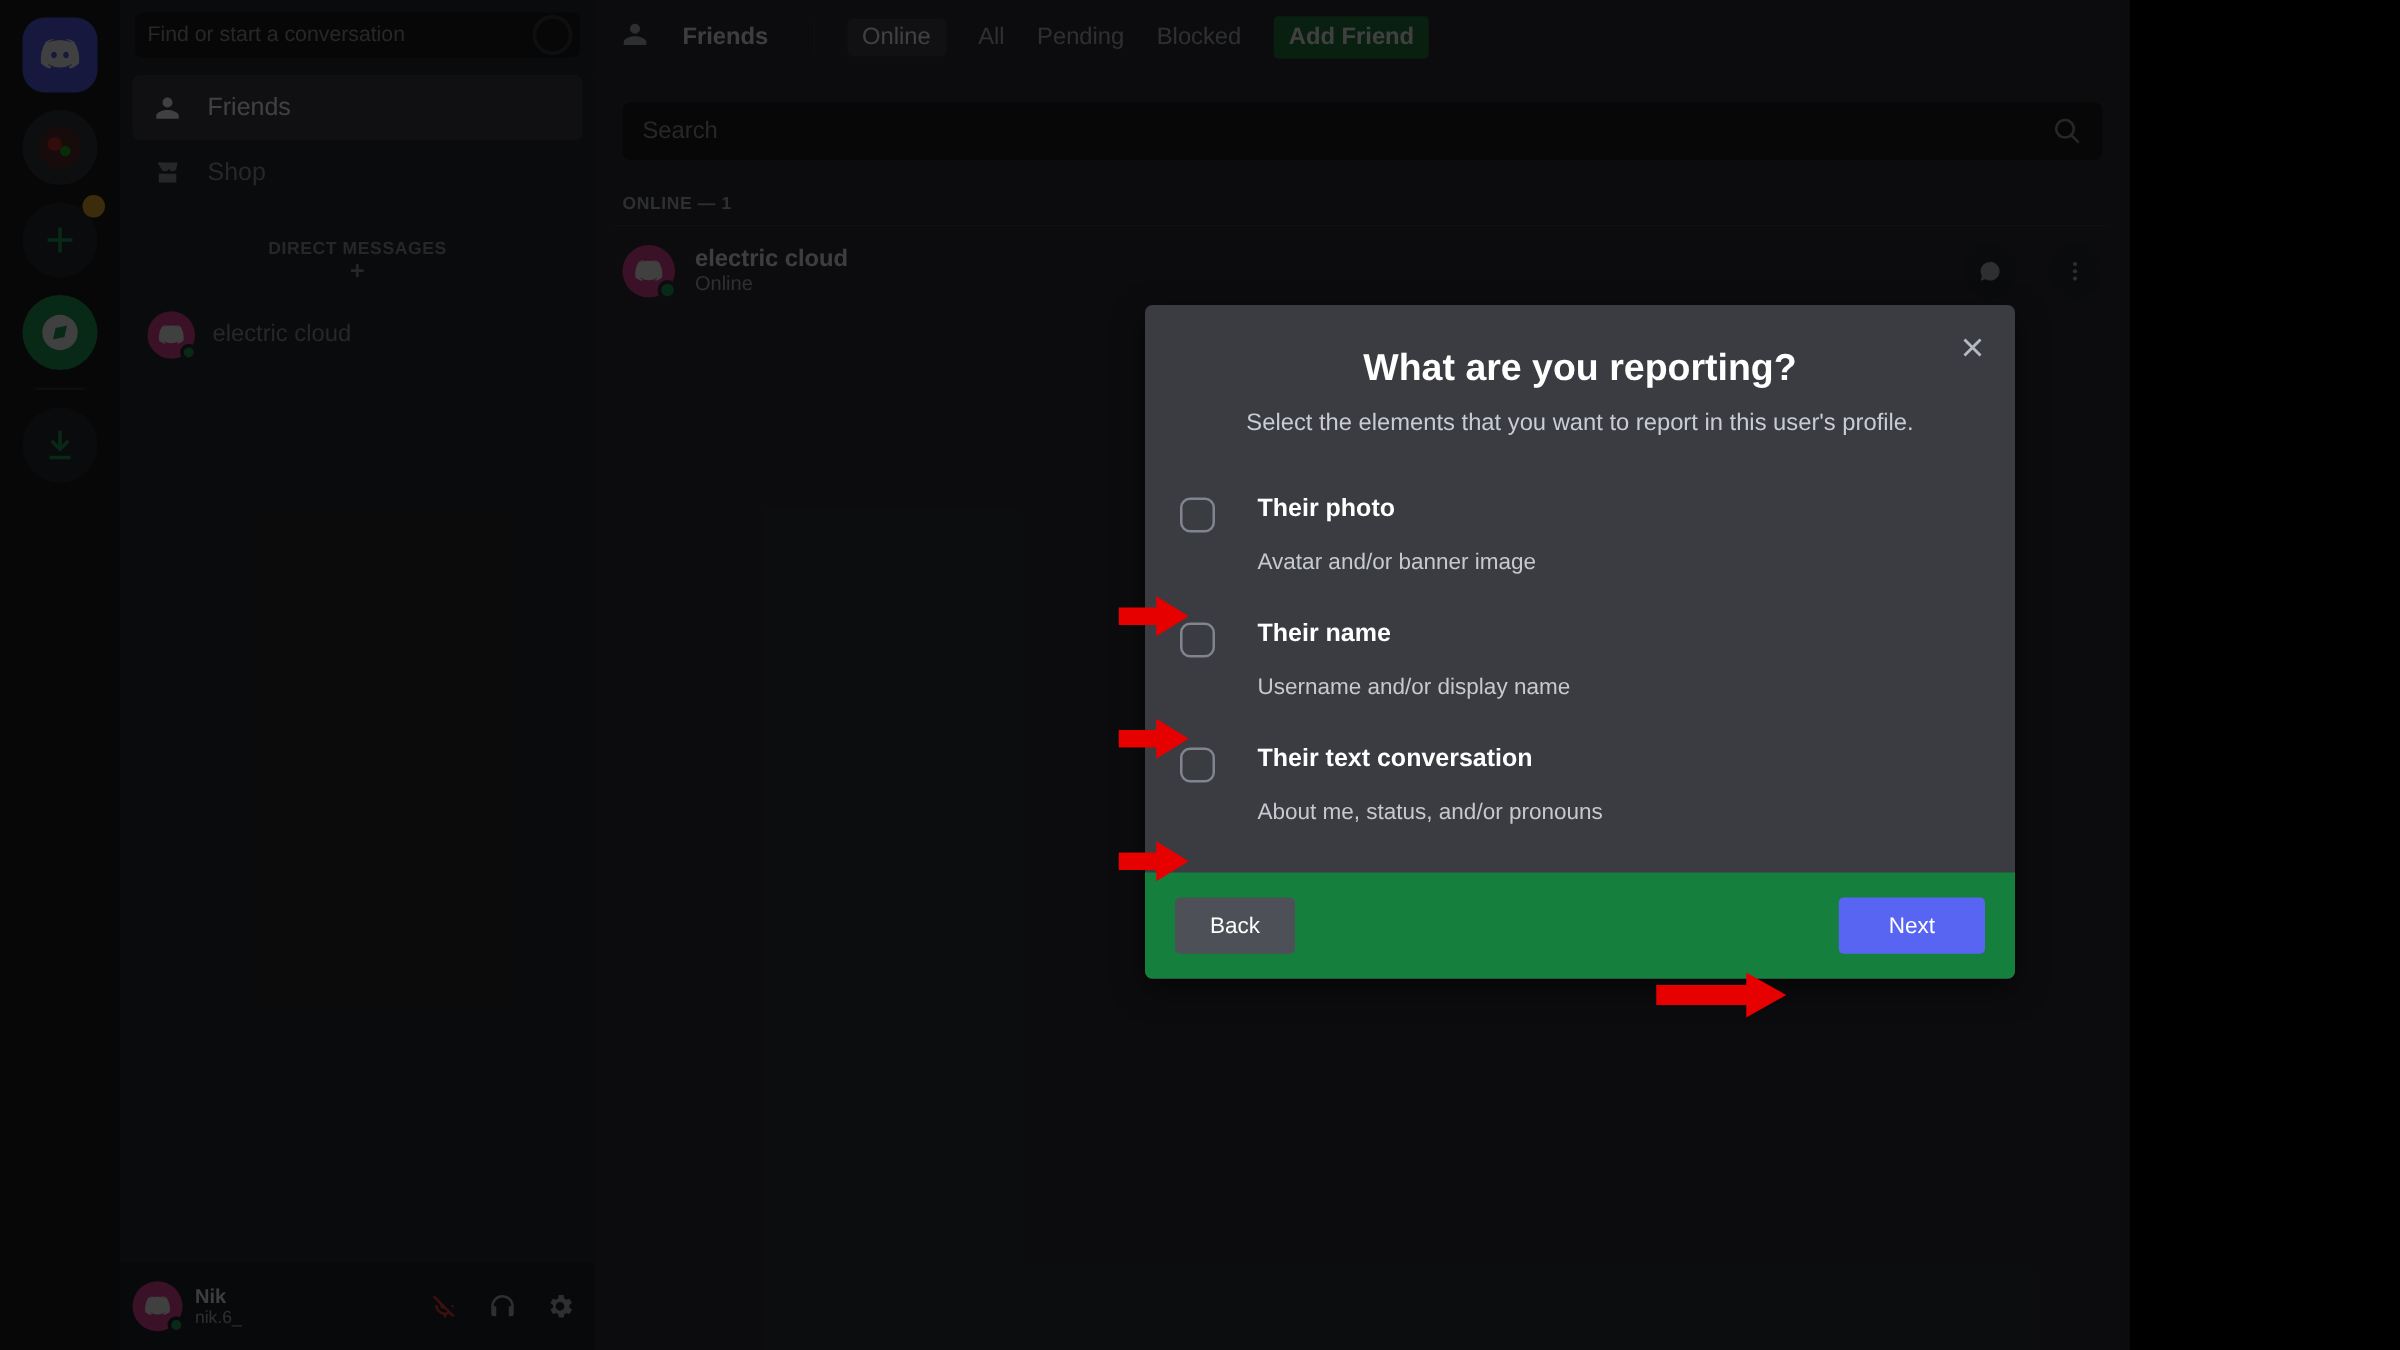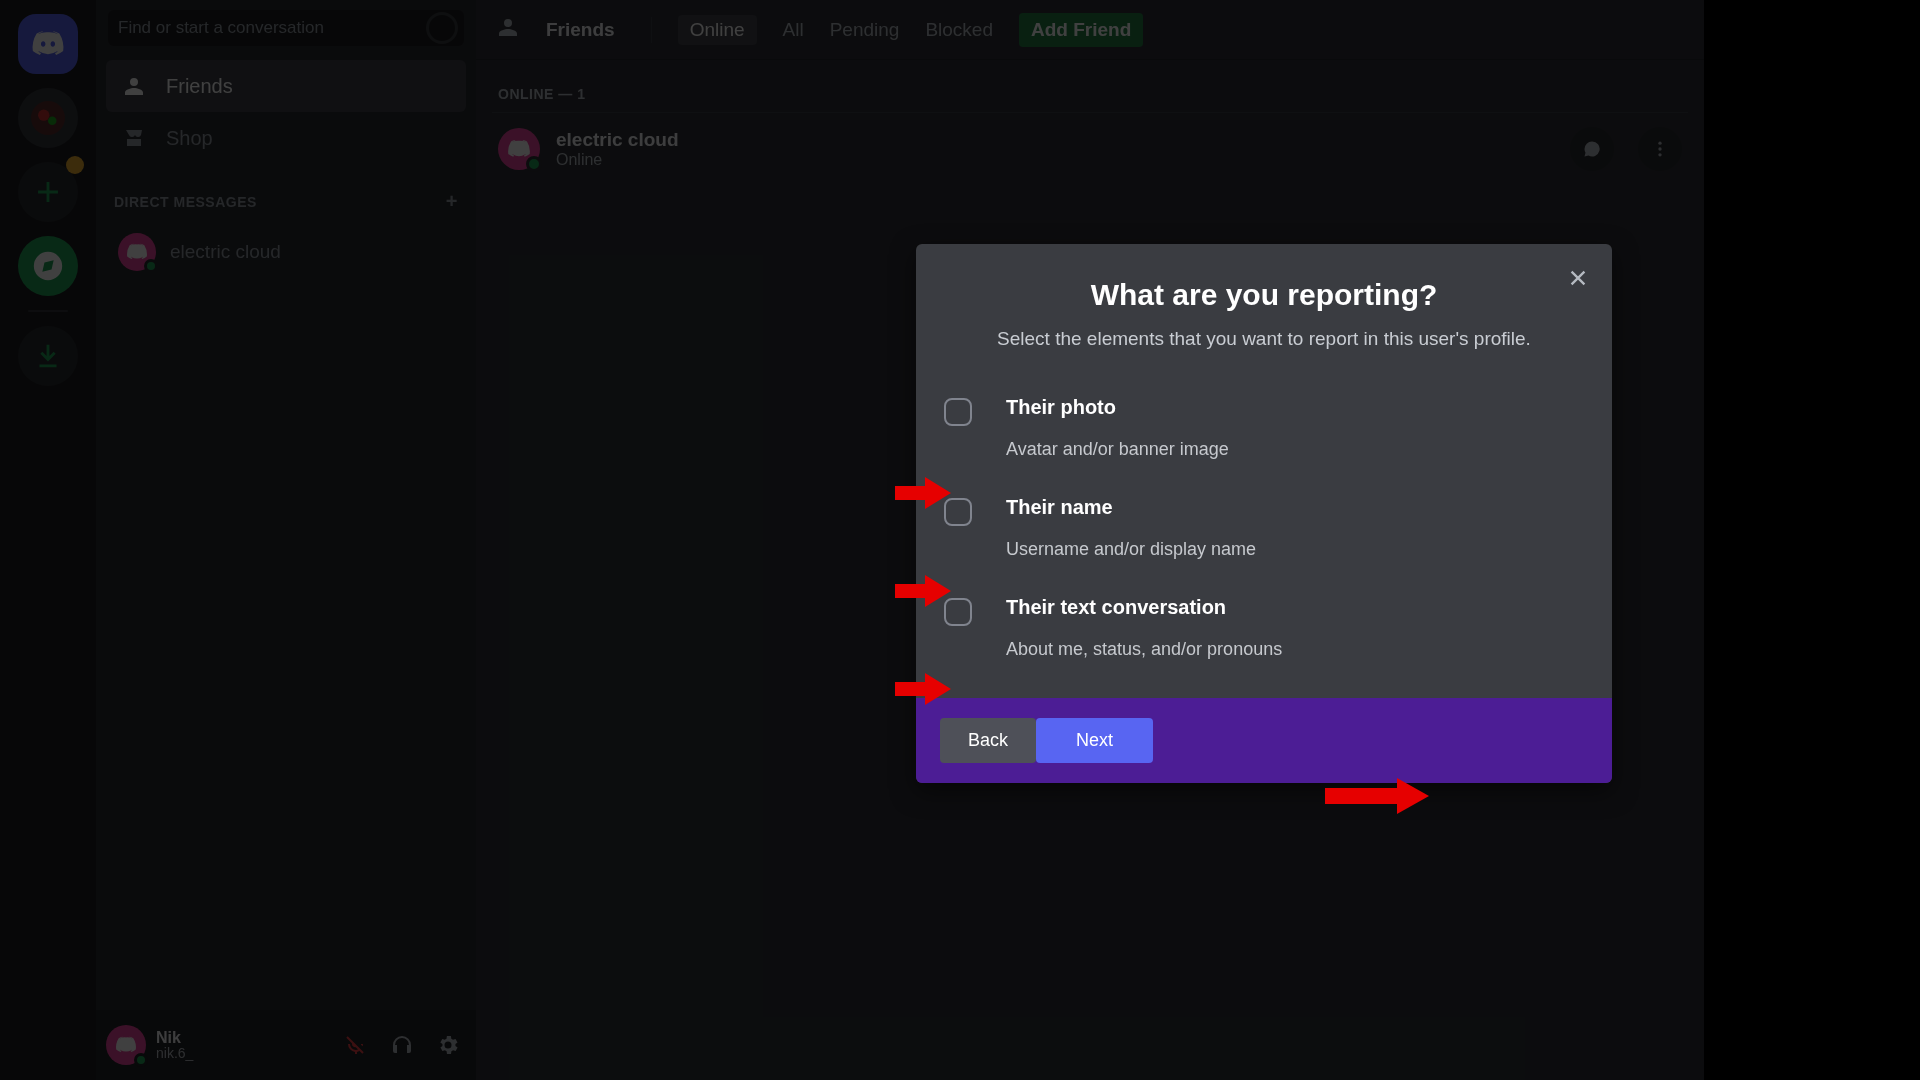--- a/index.html
+++ b/index.html
@@ -18,21 +18,21 @@
 
 .dm-sidebar { position: absolute; left: 96px; top: 0; width: 380px; height: 100%; background: #2b2d31; display: flex; flex-direction: column; }
 .dm-search { margin: 10px 12px; height: 36px; background: #1e1f22; border-radius: 6px; display: flex; align-items: center; padding: 0 10px; color: #949ba4; font-size: 17px; position: relative; }
 .dm-search .ring { position: absolute; right: 6px; top: 2px; width: 32px; height: 32px; border: 3px solid #3a3c41; border-radius: 50%; }
 
 .nav-section { padding: 4px 10px; }
 .nav-item { display: flex; align-items: center; gap: 18px; padding: 12px 14px; border-radius: 6px; color: #949ba4; font-size: 20px; cursor: pointer; }
 .nav-item.selected { background: #404249; color: #fff; font-weight: 500; }
 .nav-icon { width: 28px; height: 28px; display: flex; align-items: center; justify-content: center; }
 
-.dm-heading { display: flex; align-items: center; justify-content: space-between; padding: 22px 18px 8px; color: #949ba4; font-size: 14px; font-weight: 600; letter-spacing: 0.5px; text-transform: uppercase; }
+.dm-heading { display: flex; align-items: center; justify-content: space-between; padding: 22px 18px 8px; color: #949ba4; font-size: 14px; font-weight: 600; letter-spacing: 0.5px; text-transform: uppercase; flex-direction: column; }
 .dm-heading .plus { font-size: 20px; cursor: pointer; }
 
 .dm-item { display: flex; align-items: center; gap: 14px; padding: 8px 12px; border-radius: 6px; color: #949ba4; font-size: 19px; cursor: pointer; }
 .dm-avatar { width: 38px; height: 38px; border-radius: 50%; background: #eb459e; position: relative; display:flex; align-items:center; justify-content:center; }
 .dm-status-dot { position: absolute; right: -2px; bottom: -2px; width: 14px; height: 14px; border-radius: 50%; background: #23a559; border: 3px solid #2b2d31; }
 
 
 .user-panel { position: absolute; bottom: 0; left: 0; right: 0; height: 70px; background: #232428; display: flex; align-items: center; padding: 0 10px; gap: 10px; }
 .user-panel .uavatar { width: 40px; height: 40px; border-radius: 50%; background: #eb459e; position:relative; display:flex; align-items:center; justify-content:center; }
 .user-panel .uavatar .dm-status-dot { border-color:#232428; }
@@ -74,21 +74,21 @@
 .modal-title { color: #fff; font-size: 30px; font-weight: 700; margin-bottom: 14px; }
 .modal-sub { color: #c9cdd3; font-size: 19px; line-height: 1.35; padding: 0 30px; }
 
 .modal-body { background: #3a3c41; padding: 6px 22px 20px 22px; }
 .opt { display: flex; align-items: flex-start; gap: 34px; padding: 18px 6px; }
 .chk { width: 28px; height: 28px; border: 2px solid #80848e; border-radius: 8px; flex-shrink: 0; cursor: pointer; margin-top: 2px; }
 .opt-text { display: flex; flex-direction: column; gap: 4px; }
 .opt-title { color: #fff; font-size: 20px; font-weight: 700; }
 .opt-desc { color: #c6c9ce; font-size: 18px; margin-top: 16px; }
 
-.modal-footer { background: #4c1d95; padding: 20px 24px; display: flex; }
+.modal-footer { background: #15803d; padding: 20px 24px; display: flex; justify-content: space-between; }
 .btn { border: none; border-radius: 4px; font-size: 18px; font-weight: 500; padding: 12px 28px; cursor: pointer; }
 .btn-back { background: #4e5058; color: #fff; }
 .btn-next { background: #5865f2; color: #fff; padding: 12px 40px; }
 
 
 .arrow { position: absolute; pointer-events: none; }
 .arrow .shaft { position: absolute; background: #e60000; height: 14px; }
 .arrow .head { position: absolute; width: 0; height: 0; border-top: 16px solid transparent; border-bottom: 16px solid transparent; border-left: 26px solid #e60000; }
 
 
@@ -209,20 +209,28 @@
       </span>
       <span class="fr-label">Friends</span>
       <span class="sep"></span>
       <span class="tab active">Online</span>
       <span class="tab">All</span>
       <span class="tab">Pending</span>
       <span class="tab">Blocked</span>
       <span class="tab addfriend">Add Friend</span>
     </div>
 
+    <div class="search-row">
+      <div class="big-search">
+        <span>Search</span>
+        <svg viewBox="0 0 24 24" class="ico24" fill="currentColor">
+            <path d="M10 2a8 8 0 1 0 4.9 14.3l5.4 5.4 1.4-1.4-5.4-5.4A8 8 0 0 0 10 2Zm0 2a6 6 0 1 1-6 6 6 6 0 0 1 6-6Z"></path>
+          </svg>
+      </div>
+    </div>
 
     <div class="online-heading">Online — 1</div>
 
     <div class="friend-row">
       <div class="favatar">
         <svg viewBox="0 0 24 24" width="24" height="24" fill="#fff">
             <path d="M20 4.5A18 18 0 0 0 15.9 3l-.2.4a13 13 0 0 1 3.5 1.7A14 14 0 0 0 12 3.7 14 14 0 0 0 4.8 5.1 13 13 0 0 1 8.3 3.4L8.1 3A18 18 0 0 0 4 4.5 19 19 0 0 0 1.3 17a15 15 0 0 0 5 2.7l.8-1.3a10 10 0 0 1-1.9-.9l.4-.3a12 12 0 0 0 12.8 0l.4.3a10 10 0 0 1-1.9.9l.8 1.3a15 15 0 0 0 5-2.7A19 19 0 0 0 20 4.5Z"></path>
           </svg>
         <div class="dm-status-dot"></div>
       </div>

